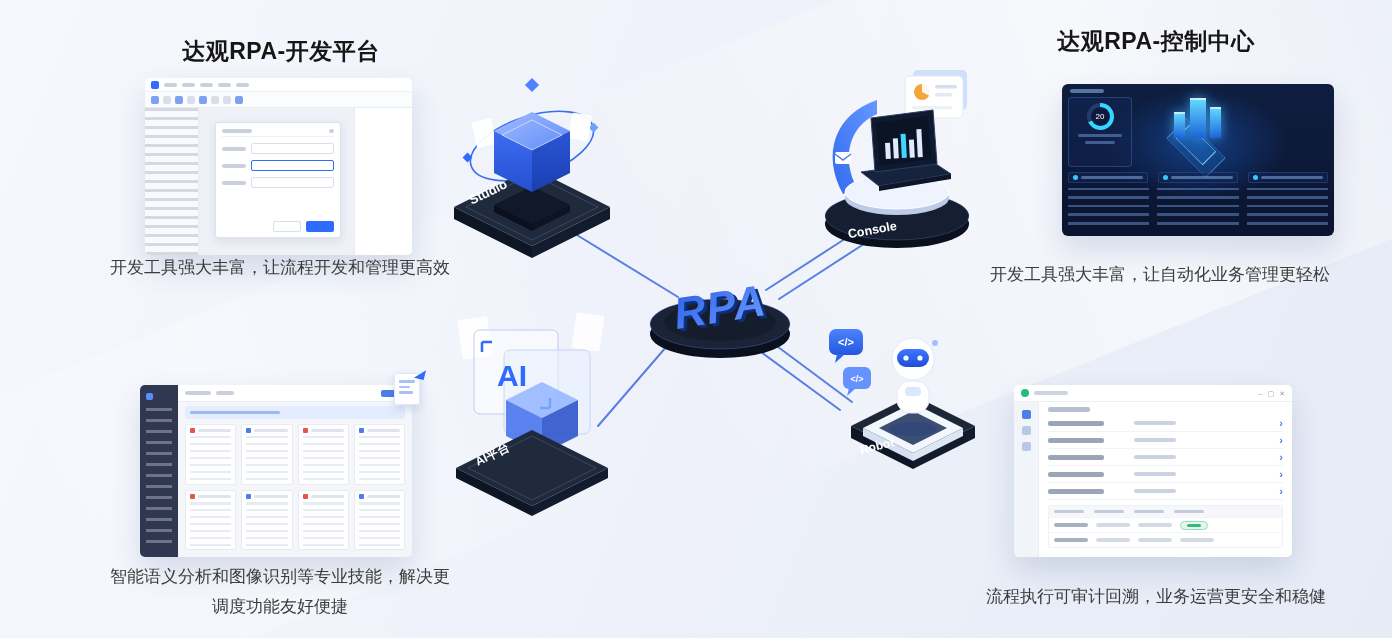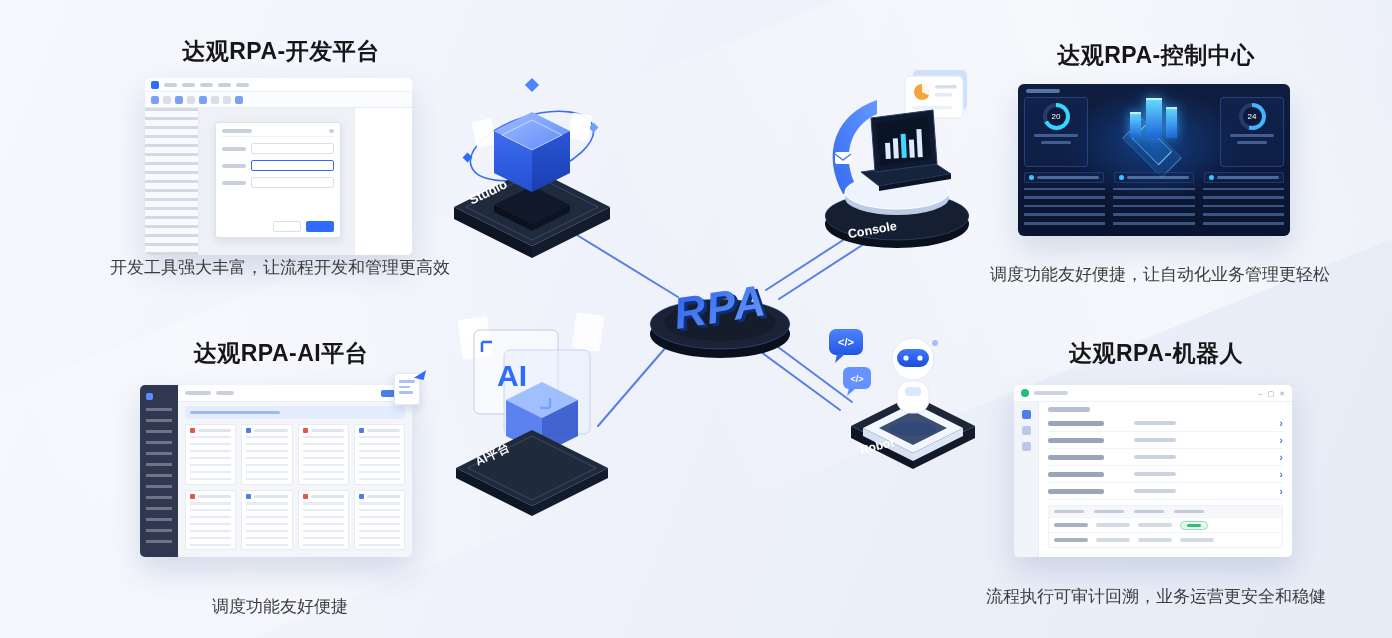--- a/index.html
+++ b/index.html
@@ -39,21 +39,21 @@
   .st-label{width:24px;height:4px}
   .st-input{flex:1;height:11px;border:1px solid #d9dfe9;border-radius:2px;background:#fff}
   .st-input.focus{border-color:#2f6bff}
   .st-btnrow{display:flex;justify-content:flex-end;gap:5px;margin-top:auto}
   .st-btn{width:28px;height:11px;border-radius:2px}
   .st-btn.primary{background:#2f6bff}
   .st-btn.ghost{border:1px solid #d9dfe9;background:#fff}
   .st-right{width:58px;border-left:1px solid #e9edf3;background:#fff;padding:6px 5px}
 
   
-  .ctrl-shot{left:1018px;top:84px;width:272px;height:152px;border-radius:6px;overflow:hidden;
+  .ctrl-shot{left:1062px;top:84px;width:272px;height:152px;border-radius:6px;overflow:hidden;
     background:radial-gradient(130px 80px at 50% 40%,rgba(30,120,255,.38),rgba(10,25,60,0) 70%),linear-gradient(180deg,#0f1e40,#0a1430)}
   .c-title{position:absolute;top:5px;left:8px;width:34px;height:4px;background:rgba(140,190,255,.55);border-radius:2px}
   .c-panel{position:absolute;top:13px;width:64px;height:70px;border:1px solid rgba(80,140,255,.3);background:rgba(18,38,86,.5);
     border-radius:4px;display:flex;flex-direction:column;align-items:center;gap:4px;padding-top:5px}
   .c-panel.l{left:6px}.c-panel.r{right:6px}
   .gauge{width:27px;height:27px;border-radius:50%;display:flex;align-items:center;justify-content:center}
   .gauge.gl{background:conic-gradient(#35d6ff 0 68%,rgba(130,180,255,.18) 68% 100%)}
   .gauge.gr{background:conic-gradient(#41b6ff 0 55%,rgba(130,180,255,.18) 55% 100%)}
   .gauge-inner{width:19px;height:19px;border-radius:50%;background:#0c1a3e;color:#fff;font-size:8px;line-height:1;display:flex;align-items:center;justify-content:center}
   .c-minibar{width:44px;height:3px;background:rgba(140,185,255,.4);border-radius:2px}
@@ -191,67 +191,59 @@
             <span class="st-btn primary"></span>
           </div>
         </div>
       </div>
       <div class="st-right rows"></div>
     </div>
   </div>
 
   <p class="caption" style="left:64px;top:253px;width:432px">开发工具强大丰富，让流程开发和管理更高效</p>
 
-  <h2 class="quad-title" style="left:960px;top:40px;width:392px">达观RPA-控制中心</h2>
+  <h2 class="quad-title" style="left:960px;top:26px;width:392px">达观RPA-控制中心</h2>
 
   <div class="shot ctrl-shot">
     <div class="c-title"></div>
     <div class="c-panel l">
       <div class="gauge gl">
         <div class="gauge-inner">20</div>
       </div>
       <span class="c-minibar"></span>
       <span class="c-minibar short"></span>
     </div>
     <div class="c-center">
       <div class="b-base"></div>
       <div class="b-base inner"></div>
       <div class="tower t2"></div>
       <div class="tower t3"></div>
       <div class="tower t1"></div>
     </div>
-    <div class="c-panel r">
-      <div class="gauge gr">
-        <div class="gauge-inner">24</div>
-      </div>
-      <span class="c-minibar"></span>
-      <span class="c-minibar short"></span>
-    </div>
     <div class="c-chip chip1">
         <span class="dot"></span>
         <span class="cbar"></span>
       </div>
     <div class="c-chip chip2">
         <span class="dot"></span>
         <span class="cbar"></span>
       </div>
     <div class="c-chip chip3">
         <span class="dot"></span>
         <span class="cbar"></span>
       </div>
     <div class="c-table">
       <div class="c-col"></div>
       <div class="c-col"></div>
       <div class="c-col"></div>
     </div>
   </div>
 
-  <p class="caption" style="left:940px;top:260px;width:440px">调度功能友好便捷，让自动化业务管理更轻松</p>
-
-  <h2 class="quad-title" style="left:85px;top:338px;width:392px">达观RPA-AI平台</h2>
+  <p class="caption" style="left:940px;top:260px;width:440px">开发工具强大丰富，让自动化业务管理更轻松</p>
+
 
   <div class="shot ai-shot">
     <div class="ai-side">
       <span class="ai-side-logo"></span>
       <div class="ai-side-rows"></div>
     </div>
     <div class="ai-main">
       <div class="ai-top">
         <span class="bar" style="width:26px;height:4px"></span>
         <span class="bar" style="width:18px;height:4px"></span>
@@ -321,25 +313,24 @@
     </div>
     <div class="ai-doc">
       <span class="dtri"></span>
       <div class="dline"></div>
       <div class="dline" style="width:70%"></div>
       <div class="dline" style="width:85%"></div>
     </div>
   </div>
 
   <p class="caption" style="left:64px;top:562px;width:432px">
-    <br>
+    <span>智能语义分析和图像识别等专业技能，解决更</span><br>
     <span>调度功能友好便捷</span>
   </p>
 
-  <h2 class="quad-title" style="left:960px;top:338px;width:392px">达观RPA-机器人</h2>
 
   <div class="shot rb-shot">
     <div class="rb-top">
       <span class="rb-logo"></span>
       <span class="rb-title-bar"></span>
       <span class="rb-win">
         <span>–</span>
         <span>▢</span>
         <span>✕</span>
       </span>

